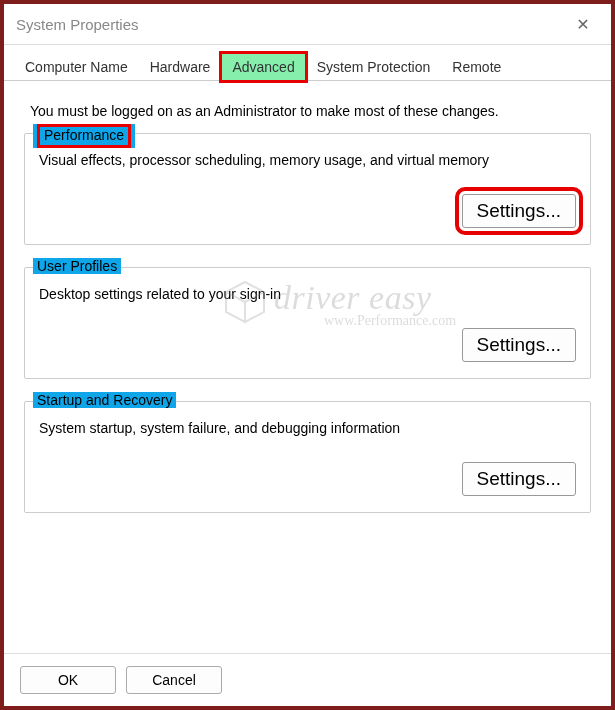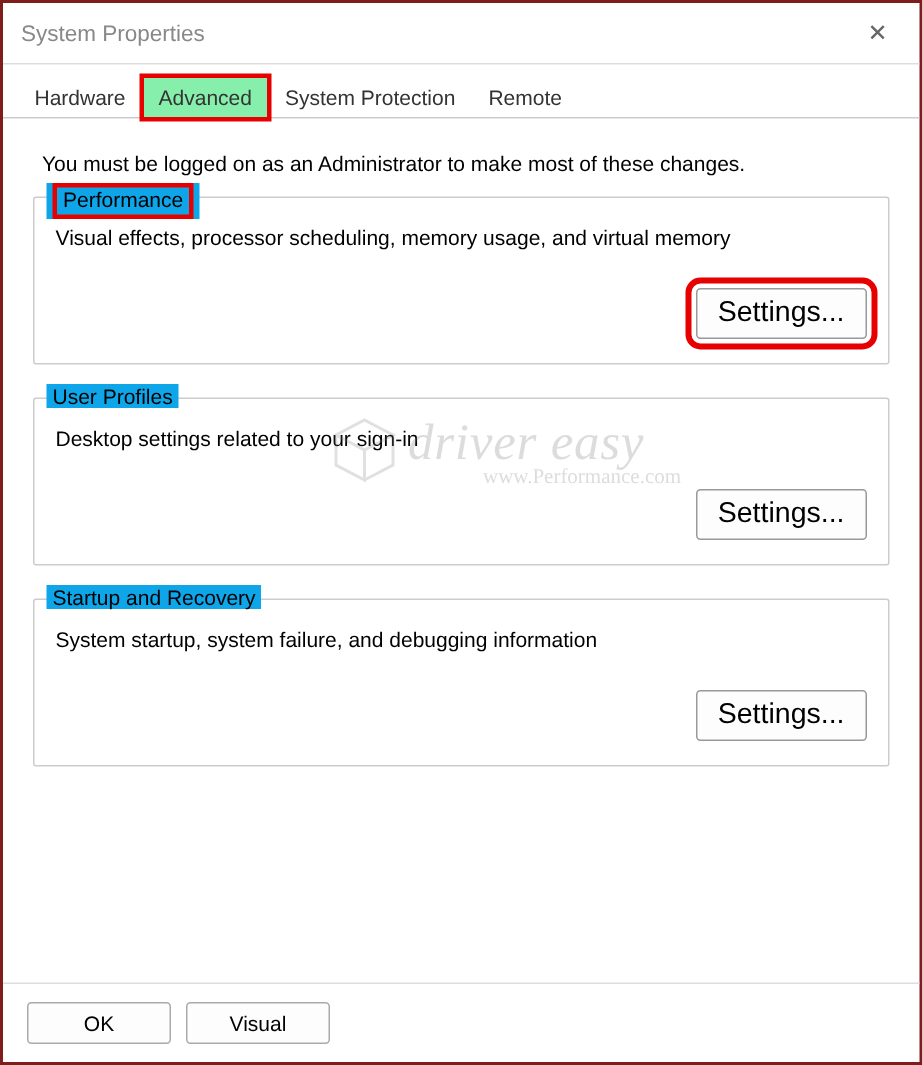--- a/index.html
+++ b/index.html
@@ -8,21 +8,21 @@
       font-size: 13px;
       background: #fff;
       width: 615px;
       height: 710px;
       overflow: hidden;
     }
     .window {
       width: 615px;
       height: 710px;
       background: #fff;
-      border: 2px solid #7f1d1d;
+      border: 4px solid #7f1d1d;
       position: relative;
     }
     .titlebar {
       display: flex;
       align-items: center;
       justify-content: space-between;
       padding: 6px 8px 6px 12px;
       border-bottom: 1px solid #ddd;
     }
     .titlebar-title {
@@ -178,20 +178,21 @@
 <div class="window">
 
   <div class="titlebar">
     <span class="titlebar-title">System Properties</span>
     <div class="close-btn">
       <span>✕</span>
     </div>
   </div>
 
   <div class="tabs">
+    <div class="tab">Computer Name</div>
     <div class="tab">Hardware</div>
     <div class="tab active highlight-red">Advanced</div>
     <div class="tab">System Protection</div>
     <div class="tab">Remote</div>
   </div>
 
   <div class="content">
 
     <div class="intro">You must be logged on as an Administrator to make most of these changes.</div>
 
@@ -229,16 +230,16 @@
       <polygon points="23,3 42,13 23,23 4,13" fill="none" stroke="#888" stroke-width="2"></polygon>
       <polyline points="4,13 4,33 23,43 23,23" fill="none" stroke="#888" stroke-width="2"></polyline>
       <polyline points="42,13 42,33 23,43" fill="none" stroke="#888" stroke-width="2"></polyline>
     </svg>
     <div class="wm-main">driver easy</div>
     <div class="wm-sub">www.Performance.com</div>
   </div>
 
   <div class="bottom-bar">
     <button class="btn-footer">OK</button>
-    <button class="btn-footer">Visual</button>
+    <button class="btn-footer">Cancel</button>
   </div>
 
 </div>
 
 </body></html>

